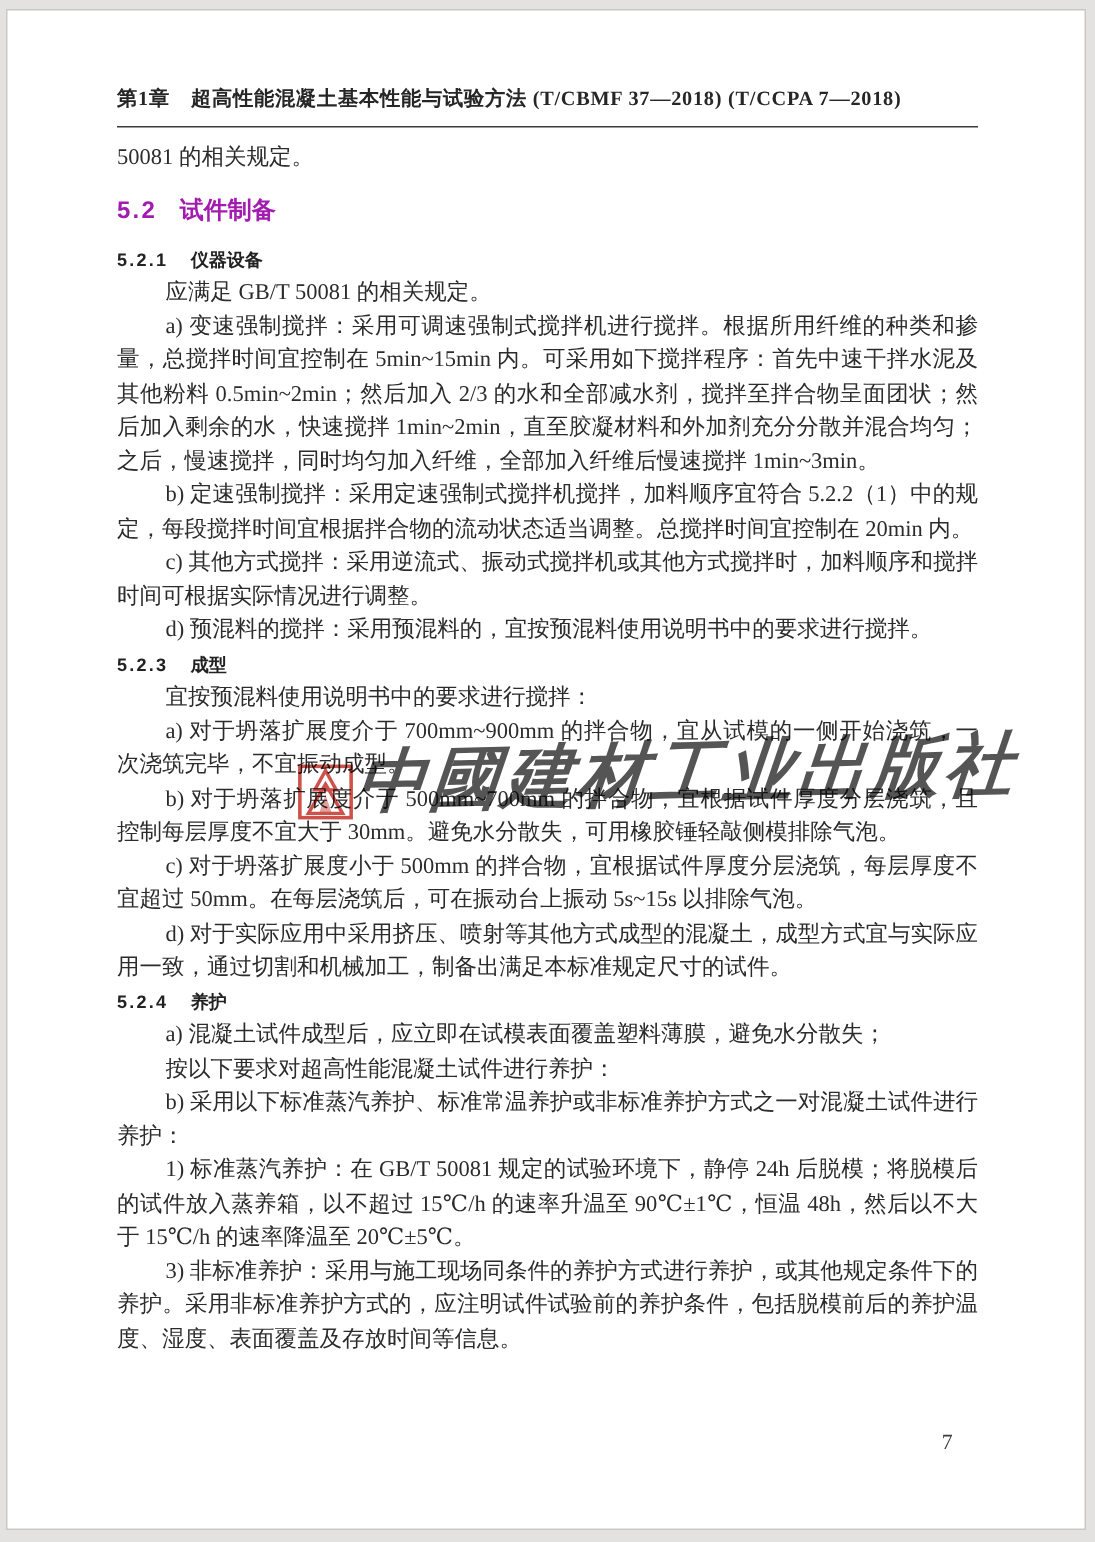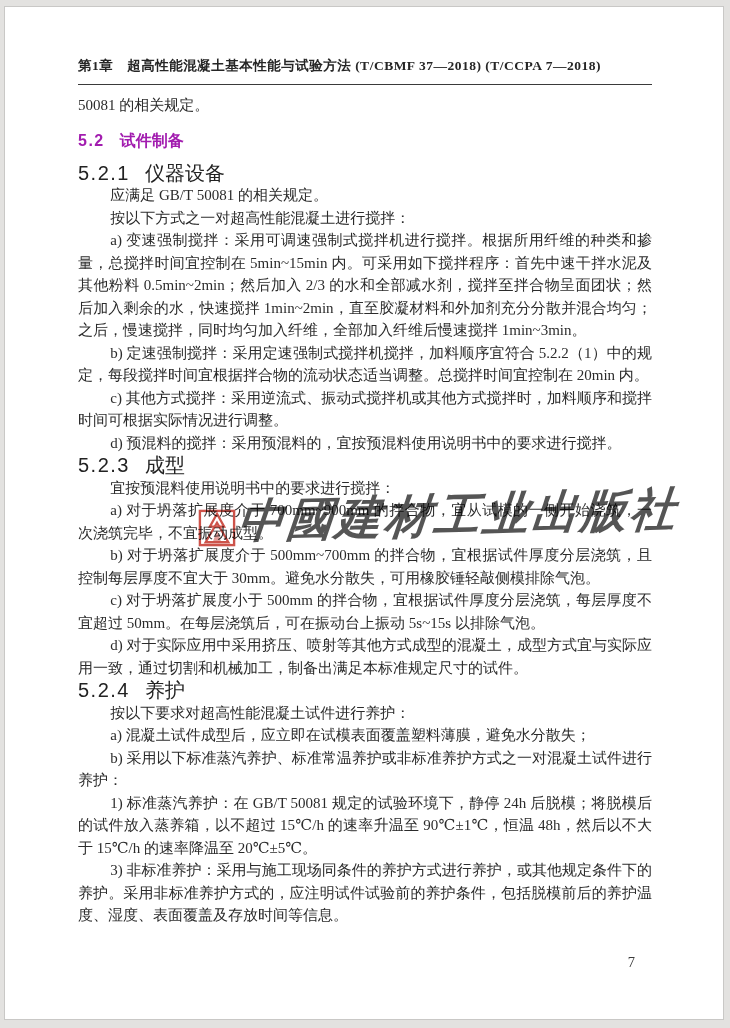--- a/index.html
+++ b/index.html
@@ -47,22 +47,22 @@
   .sec1{
     font-family:Liberation Sans, sans-serif;
     font-weight:bold;
     font-size:16px;
     color:#a21caf;
     margin:12px 0 10px;
     line-height:23px;
   }
   .sec2{
     font-family:"Liberation Sans","DejaVu Sans",sans-serif;
-    font-weight:normal;
-    font-size:20px;
+    font-weight:bold;
+    font-size:12px;
     color:#222;
     margin:0;
     line-height:22.5px;
   }
   .secnum{margin-right:15px;letter-spacing:1.5px;}
   
   .watermark{
     position:absolute;
     left:193px;top:484px;
     display:flex;
@@ -103,34 +103,33 @@
 
   <div class="running-header">
     <span class="chap">第1章</span><span>超高性能混凝土基本性能与试验方法 (T/CBMF 37—2018) (T/CCPA 7—2018)</span>
   </div>
 
   <main class="doc-body">
       <p class="para noindent">50081 的相关规定。</p>
       <div class="sec1"><span class="secnum">5.2</span><span>试件制备</span></div>
       <div class="sec2"><span class="secnum">5.2.1</span><span>仪器设备</span></div>
       <p class="para">应满足 GB/T 50081 的相关规定。</p>
-      <p class="para">按以下方式之一对超高性能混凝土进行搅拌：</p>
       <p class="para">a) 变速强制搅拌：采用可调速强制式搅拌机进行搅拌。根据所用纤维的种类和掺量，总搅拌时间宜控制在 5min~15min 内。可采用如下搅拌程序：首先中速干拌水泥及其他粉料 0.5min~2min；然后加入 2/3 的水和全部减水剂，搅拌至拌合物呈面团状；然后加入剩余的水，快速搅拌 1min~2min，直至胶凝材料和外加剂充分分散并混合均匀；之后，慢速搅拌，同时均匀加入纤维，全部加入纤维后慢速搅拌 1min~3min。</p>
       <p class="para">b) 定速强制搅拌：采用定速强制式搅拌机搅拌，加料顺序宜符合 5.2.2（1）中的规定，每段搅拌时间宜根据拌合物的流动状态适当调整。总搅拌时间宜控制在 20min 内。</p>
       <p class="para">c) 其他方式搅拌：采用逆流式、振动式搅拌机或其他方式搅拌时，加料顺序和搅拌时间可根据实际情况进行调整。</p>
       <p class="para">d) 预混料的搅拌：采用预混料的，宜按预混料使用说明书中的要求进行搅拌。</p>
       <div class="sec2"><span class="secnum">5.2.3</span><span>成型</span></div>
       <p class="para">宜按预混料使用说明书中的要求进行搅拌：</p>
       <p class="para">a) 对于坍落扩展度介于 700mm~900mm 的拌合物，宜从试模的一侧开始浇筑，一次浇筑完毕，不宜振动成型。</p>
       <p class="para">b) 对于坍落扩展度介于 500mm~700mm 的拌合物，宜根据试件厚度分层浇筑，且控制每层厚度不宜大于 30mm。避免水分散失，可用橡胶锤轻敲侧模排除气泡。</p>
       <p class="para">c) 对于坍落扩展度小于 500mm 的拌合物，宜根据试件厚度分层浇筑，每层厚度不宜超过 50mm。在每层浇筑后，可在振动台上振动 5s~15s 以排除气泡。</p>
       <p class="para">d) 对于实际应用中采用挤压、喷射等其他方式成型的混凝土，成型方式宜与实际应用一致，通过切割和机械加工，制备出满足本标准规定尺寸的试件。</p>
       <div class="sec2"><span class="secnum">5.2.4</span><span>养护</span></div>
+      <p class="para">a) 混凝土试件成型后，应立即在试模表面覆盖塑料薄膜，避免水分散失；</p>
       <p class="para">按以下要求对超高性能混凝土试件进行养护：</p>
-      <p class="para">a) 混凝土试件成型后，应立即在试模表面覆盖塑料薄膜，避免水分散失；</p>
       <p class="para">b) 采用以下标准蒸汽养护、标准常温养护或非标准养护方式之一对混凝土试件进行养护：</p>
       <p class="para">1) 标准蒸汽养护：在 GB/T 50081 规定的试验环境下，静停 24h 后脱模；将脱模后的试件放入蒸养箱，以不超过 15℃/h 的速率升温至 90℃±1℃，恒温 48h，然后以不大于 15℃/h 的速率降温至 20℃±5℃。</p>
       <p class="para">3) 非标准养护：采用与施工现场同条件的养护方式进行养护，或其他规定条件下的养护。采用非标准养护方式的，应注明试件试验前的养护条件，包括脱模前后的养护温度、湿度、表面覆盖及存放时间等信息。</p>
     </main>
 
   <div class="watermark">
     <span class="wm-logo">
       <svg viewBox="0 0 40 40" width="38" height="38" aria-hidden="true">
         <rect x="2" y="2" width="36" height="36" fill="none" stroke="#c5352b" stroke-width="2.5"></rect>
         <path d="M20 5 L27.5 18.5 L12.5 18.5 Z" fill="none" stroke="#c5352b" stroke-width="2.4"></path>

